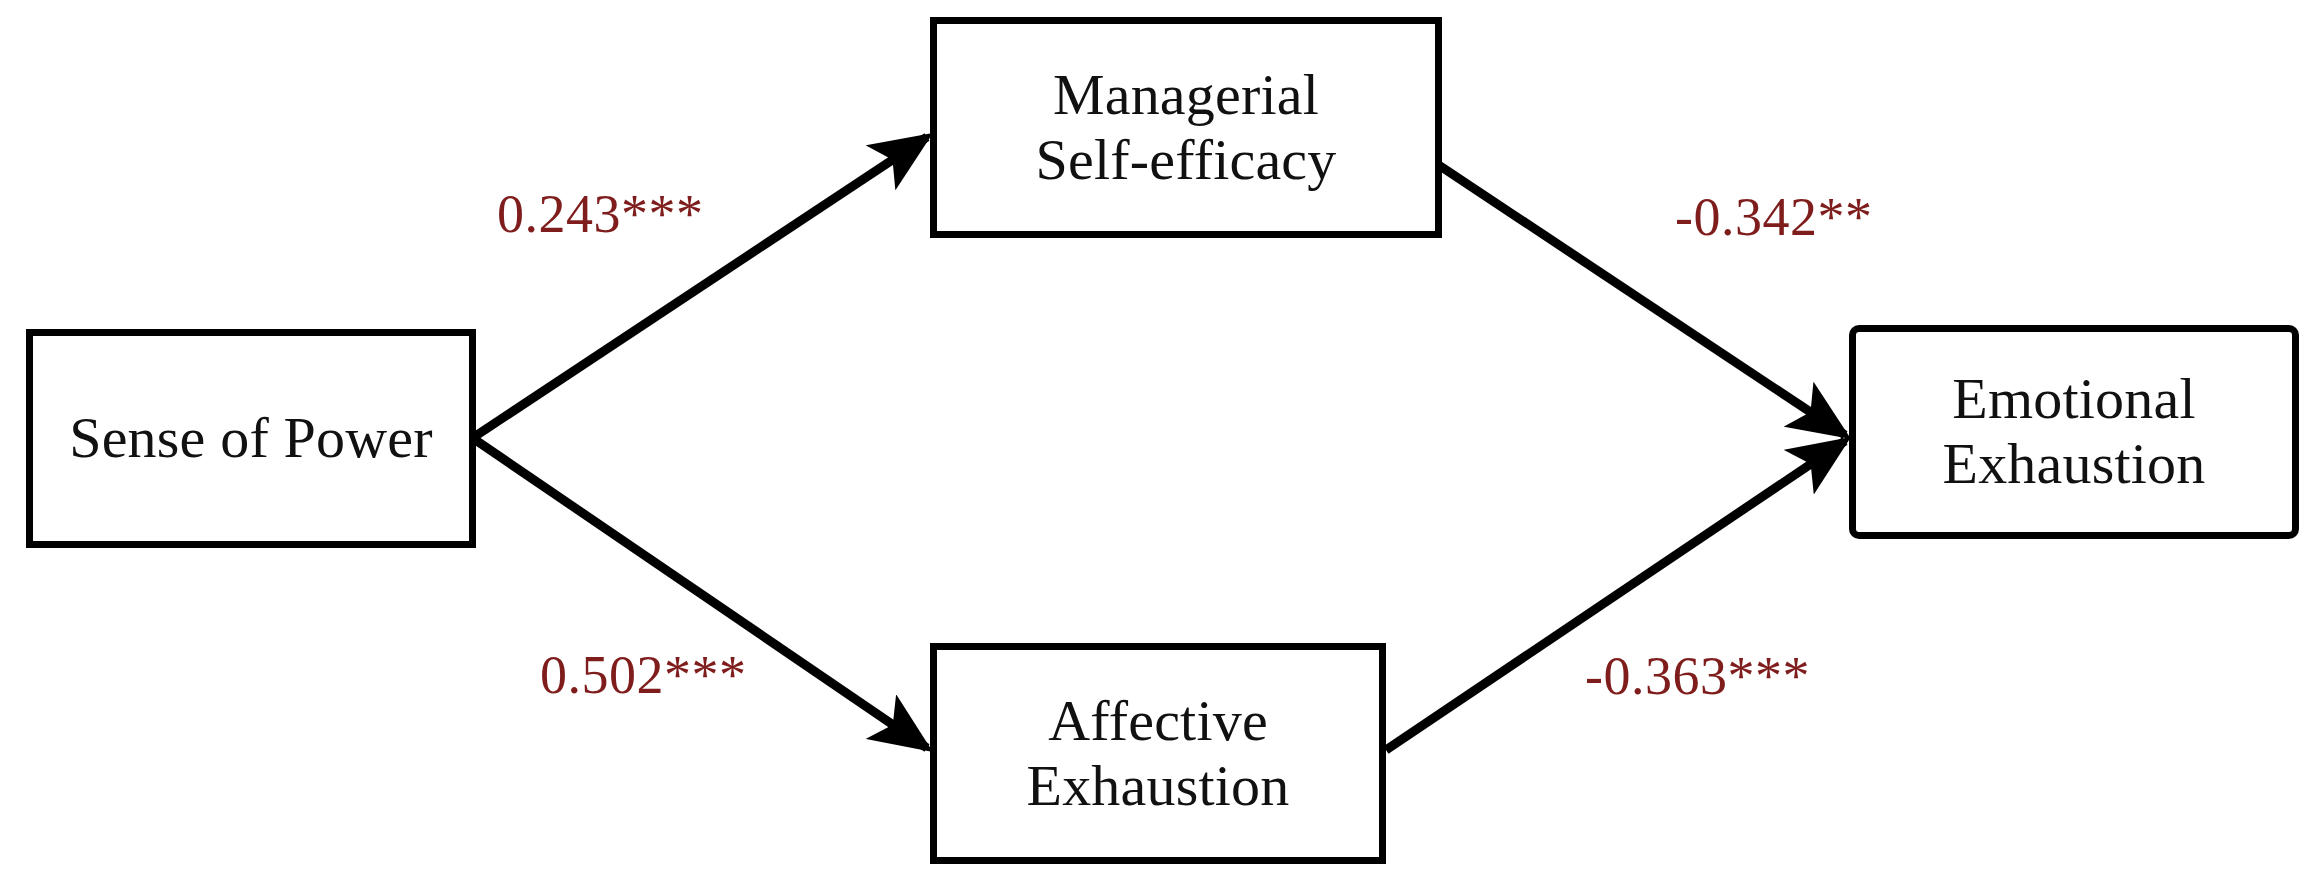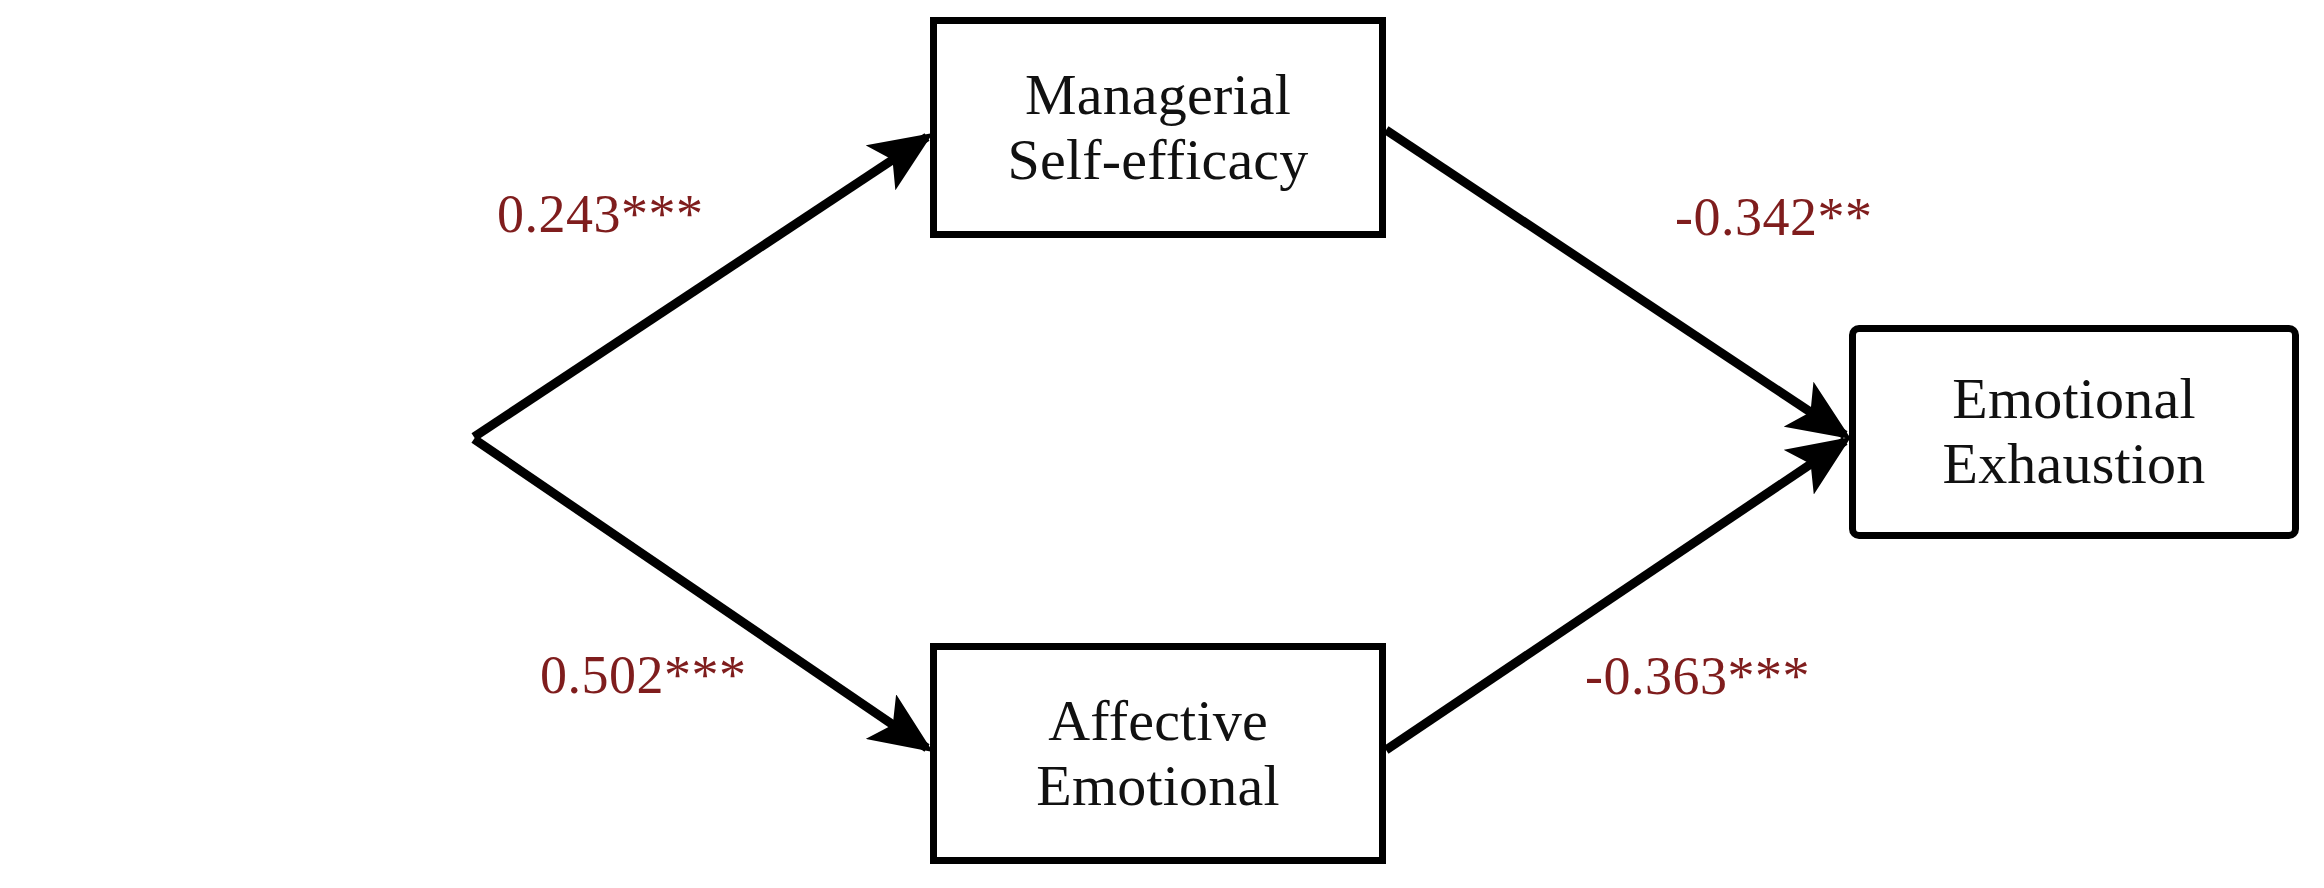--- a/index.html
+++ b/index.html
@@ -44,21 +44,21 @@
   }
   #node-sense-of-power {
     left: 26px;
     top: 329px;
     width: 450px;
     height: 219px;
   }
   #node-managerial-self-efficacy {
     left: 930px;
     top: 17px;
-    width: 456px;
+    width: 512px;
     height: 221px;
   }
   #node-affective-commitment {
     left: 930px;
     top: 643px;
     width: 456px;
     height: 221px;
   }
   #node-emotional-exhaustion {
     left: 1849px;
@@ -95,29 +95,32 @@
 
     <line x1="474" y1="437" x2="927" y2="137" stroke="#000000" stroke-width="9" marker-end="url(#arrowhead)"></line>
 
     <line x1="474" y1="439" x2="927" y2="748" stroke="#000000" stroke-width="9" marker-end="url(#arrowhead)"></line>
 
     <line x1="1386" y1="130" x2="1845" y2="435" stroke="#000000" stroke-width="9" marker-end="url(#arrowhead)"></line>
 
     <line x1="1386" y1="750" x2="1845" y2="441" stroke="#000000" stroke-width="9" marker-end="url(#arrowhead)"></line>
   </svg>
 
+  <div class="node" id="node-sense-of-power">
+    <span class="node-label">Sense of Power</span>
+  </div>
 
   <div class="node" id="node-managerial-self-efficacy">
     <span class="node-label">Managerial
 Self-efficacy</span>
   </div>
 
   <div class="node" id="node-affective-commitment">
     <span class="node-label">Affective
-Emotional</span>
+Exhaustion</span>
   </div>
 
   <div class="node" id="node-emotional-exhaustion">
     <span class="node-label">Emotional
 Exhaustion</span>
   </div>
 
   <span class="path-label" id="label-sop-mse">0.243***</span>
 
   <span class="path-label" id="label-sop-ac">0.502***</span>

